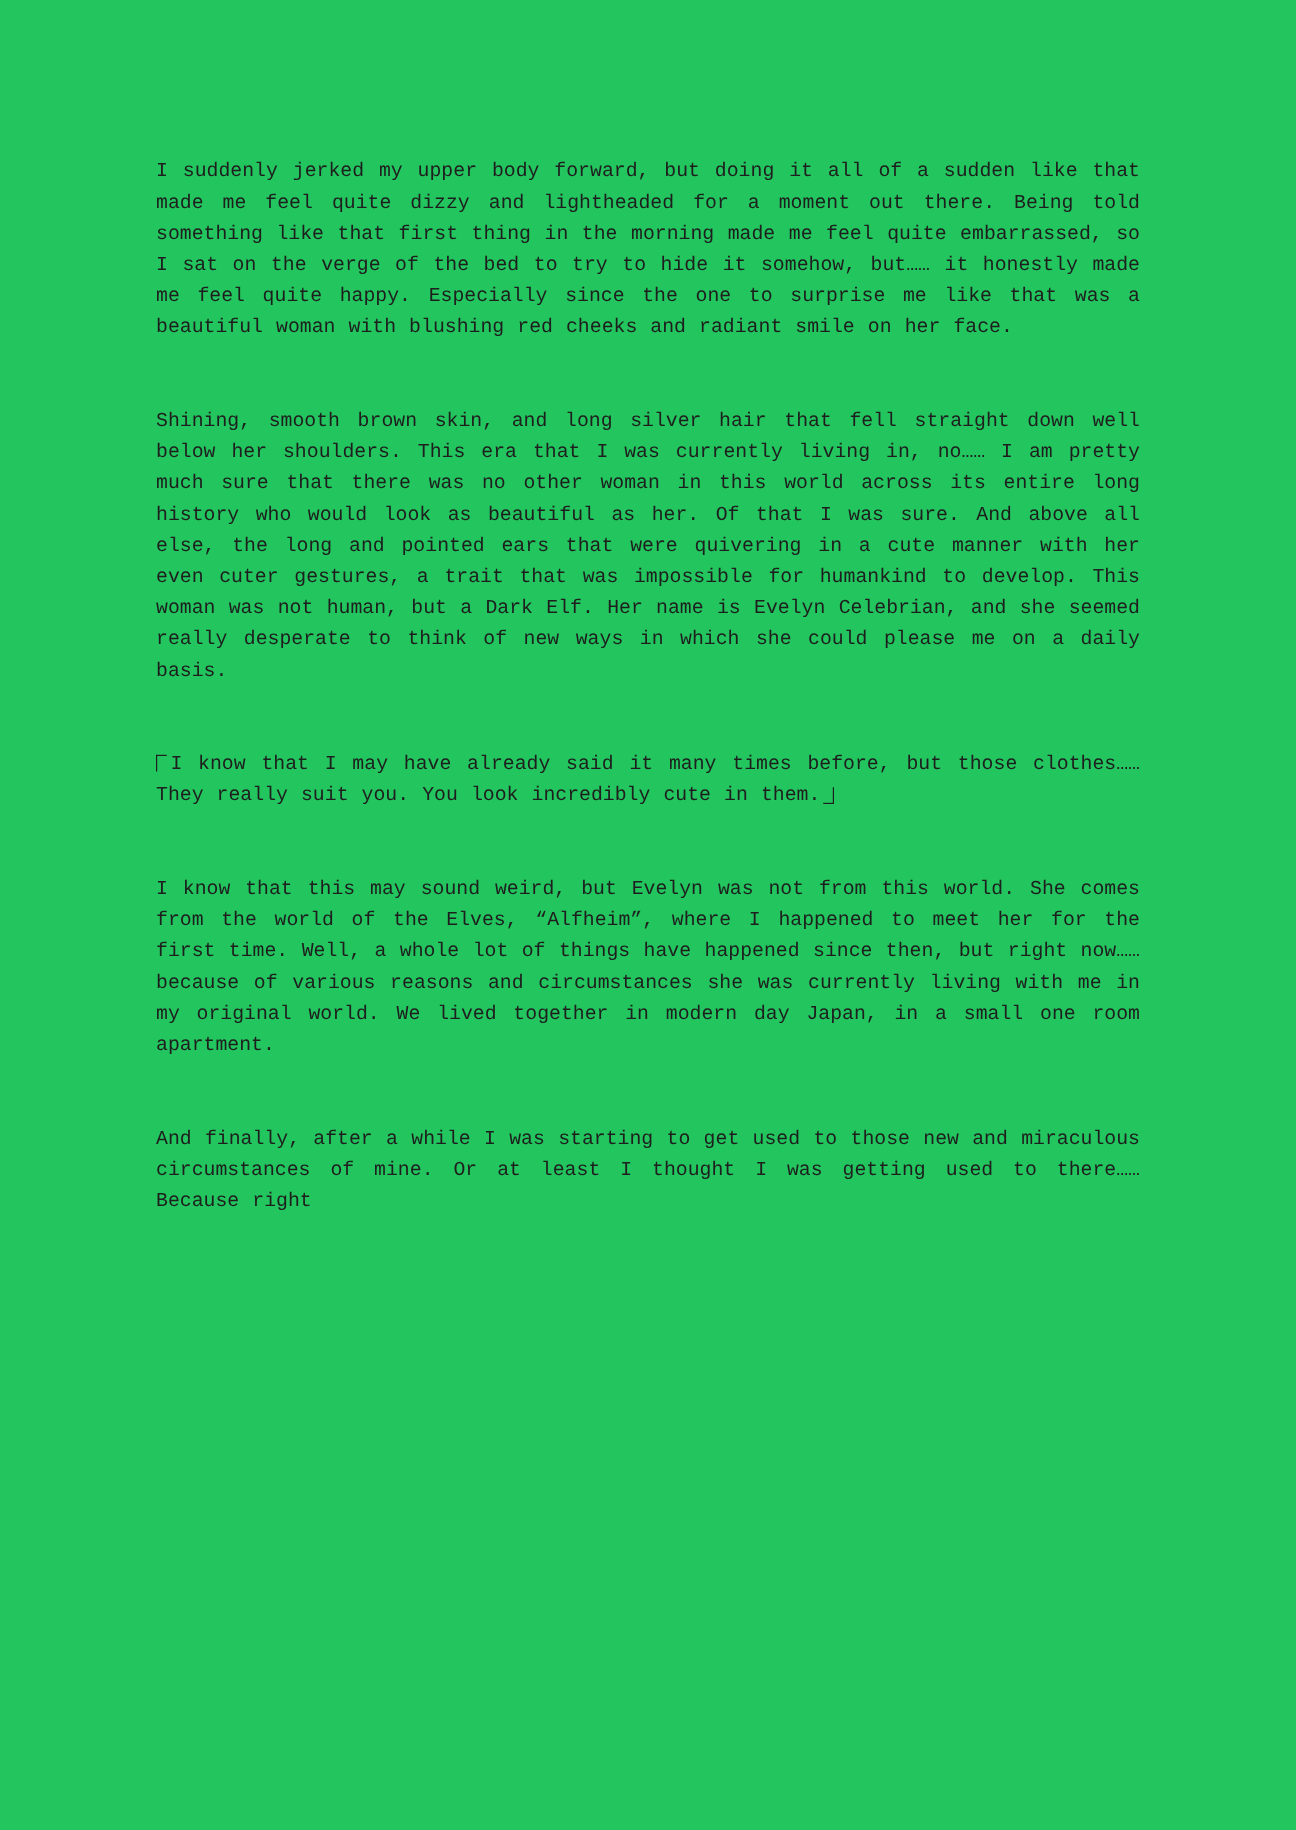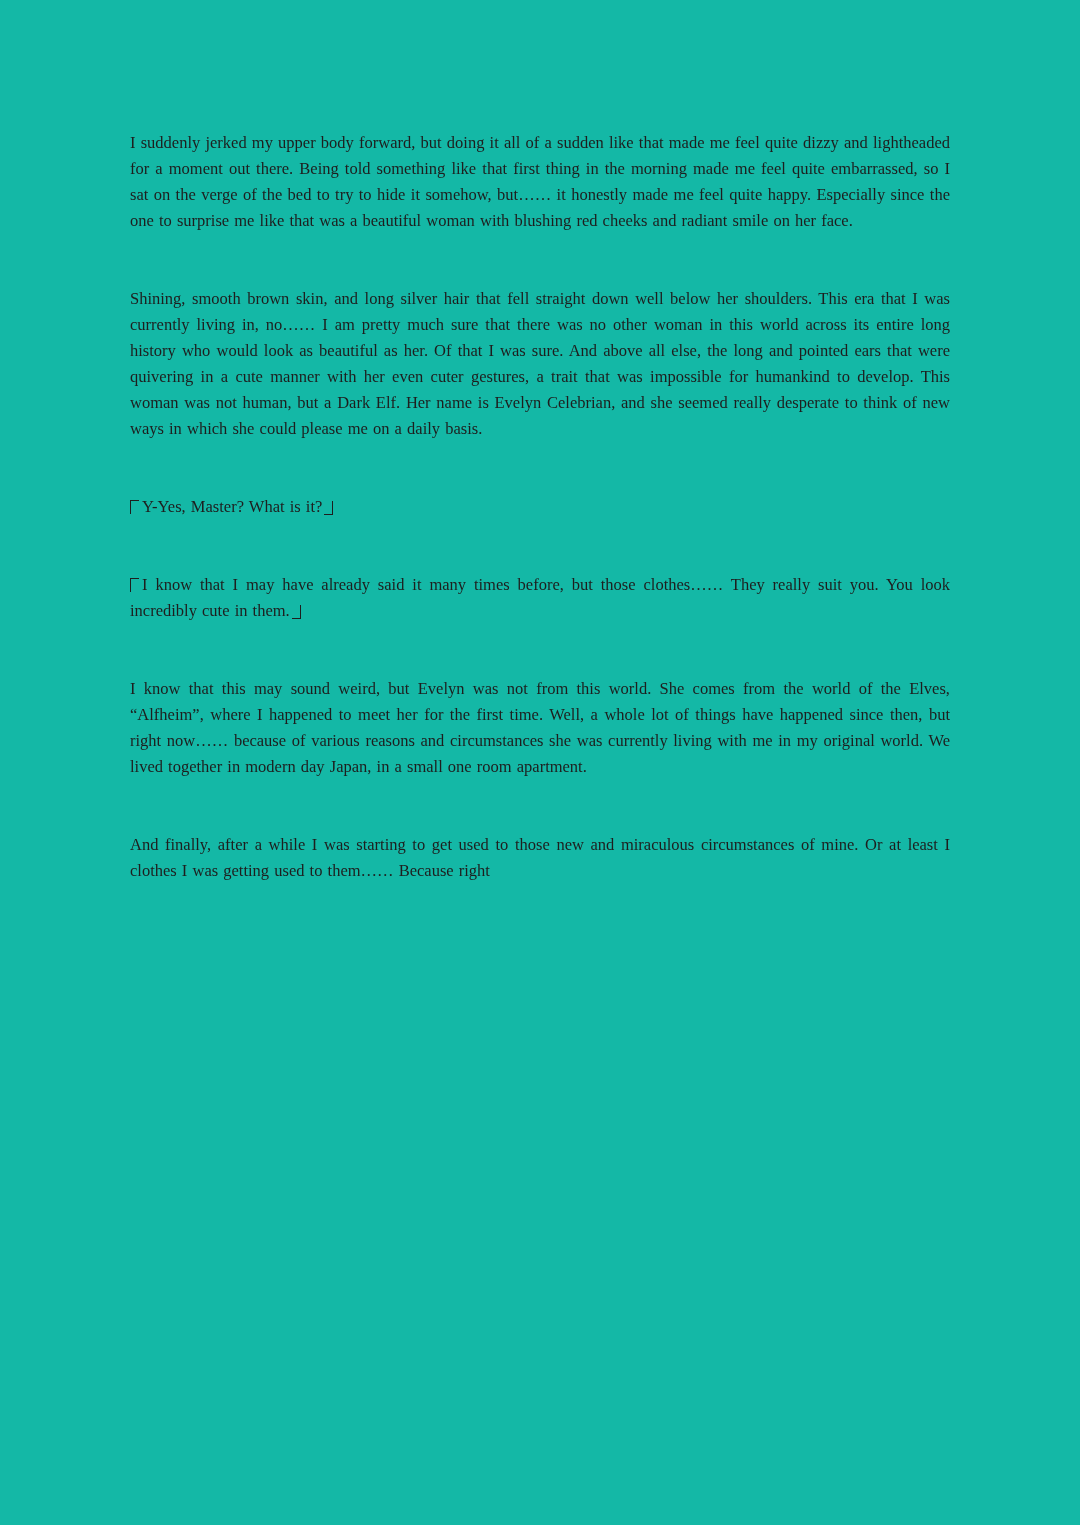--- a/index.html
+++ b/index.html
@@ -1,23 +1,23 @@
 <!DOCTYPE html>
 <html><head>
 <meta charset="utf-8">
 <style>
   html, body { margin: 0; padding: 0; background: #ffffff; }
   .page {
     position: relative;
     width: 1080px;
     height: 1525px;
-    background: #14b8a6;
+    background: #22c55e;
     box-sizing: border-box;
     padding: 130px 130px 0 130px;
-    font-family: Liberation Serif, serif;
+    font-family: Liberation Mono, monospace;
     color: #1e1e1e;
     overflow: hidden;
   }
   .content { width: 100%; }
   .para {
     margin: 0 0 52px 0;
     font-size: 16.5px;
     line-height: 26px;
     text-align: justify;
     word-spacing: 1px;
@@ -42,18 +42,17 @@
     transform: translateY(3px);
   }
 </style>
 </head>
 <body>
 
 <div class="page">
   <div class="content" id="paragraph-container">
       <p class="para">I suddenly jerked my upper body forward, but doing it all of a sudden like that made me feel quite dizzy and lightheaded for a moment out there. Being told something like that first thing in the morning made me feel quite embarrassed, so I sat on the verge of the bed to try to hide it somehow, but…… it honestly made me feel quite happy. Especially since the one to surprise me like that was a beautiful woman with blushing red cheeks and radiant smile on her face.</p>
       <p class="para">Shining, smooth brown skin, and long silver hair that fell straight down well below her shoulders. This era that I was currently living in, no…… I am pretty much sure that there was no other woman in this world across its entire long history who would look as beautiful as her. Of that I was sure. And above all else, the long and pointed ears that were quivering in a cute manner with her even cuter gestures, a trait that was impossible for humankind to develop. This woman was not human, but a Dark Elf. Her name is Evelyn Celebrian, and she seemed really desperate to think of new ways in which she could please me on a daily basis.</p>
-      <p class="para"><span class="cb cb-open"></span>Y-Yes, Master? What is it?<span class="cb cb-close"></span></p>
       <p class="para"><span class="cb cb-open"></span>I know that I may have already said it many times before, but those clothes…… They really suit you. You look incredibly cute in them.<span class="cb cb-close"></span></p>
       <p class="para">I know that this may sound weird, but Evelyn was not from this world. She comes from the world of the Elves, “Alfheim”, where I happened to meet her for the first time. Well, a whole lot of things have happened since then, but right now…… because of various reasons and circumstances she was currently living with me in my original world. We lived together in modern day Japan, in a small one room apartment.</p>
-      <p class="para">And finally, after a while I was starting to get used to those new and miraculous circumstances of mine. Or at least I clothes I was getting used to them…… Because right</p>
+      <p class="para">And finally, after a while I was starting to get used to those new and miraculous circumstances of mine. Or at least I thought I was getting used to there…… Because right</p>
     </div>
 </div>
 
 </body></html>

